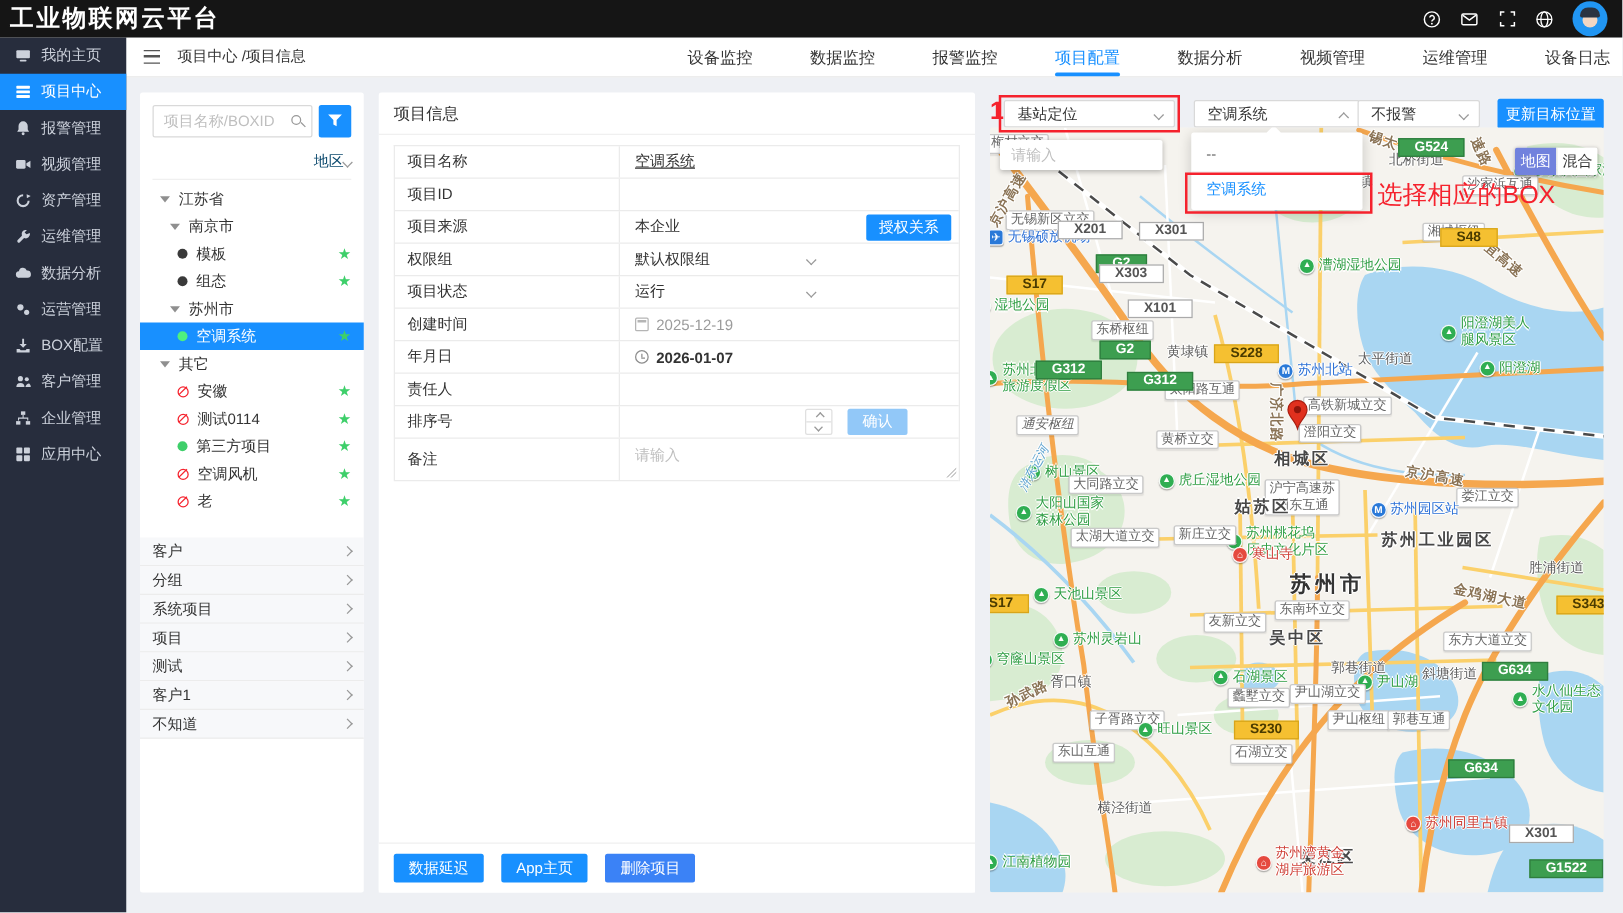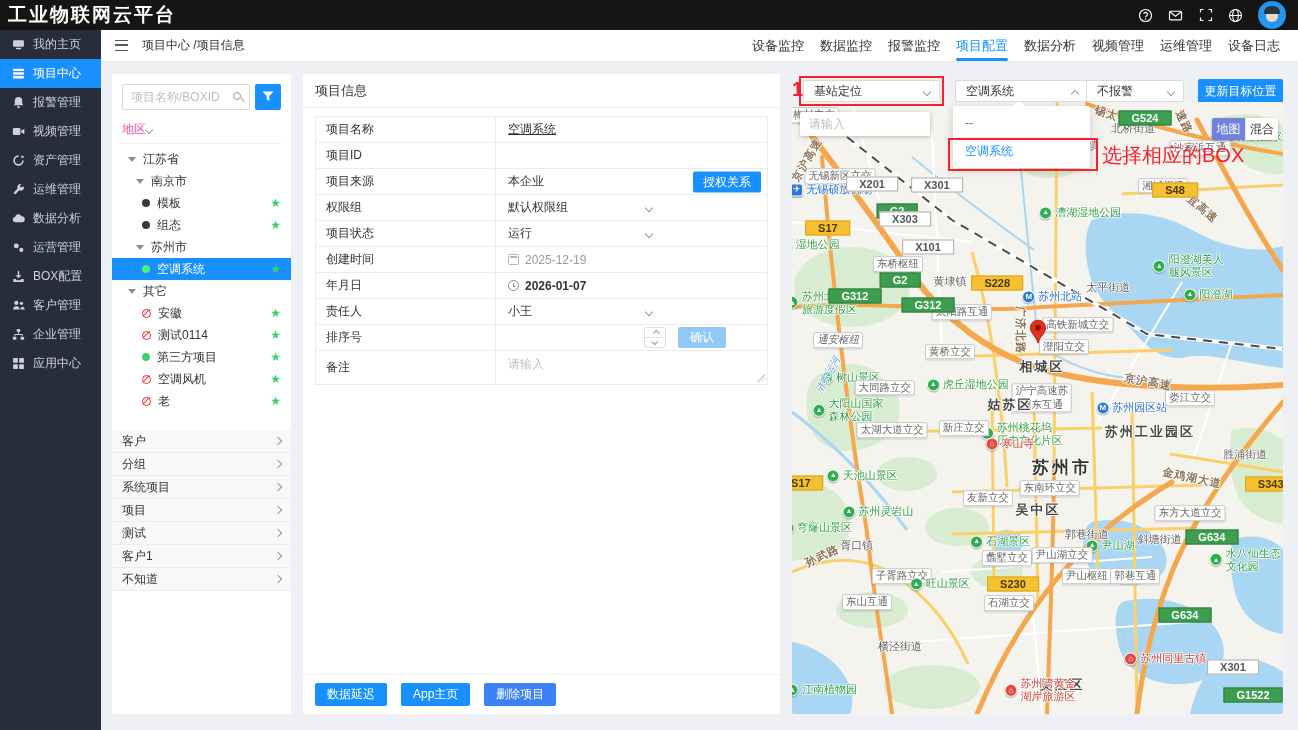--- a/index.html
+++ b/index.html
@@ -16,38 +16,38 @@
   
   .sidebar{position:absolute;top:30px;left:0;width:101px;bottom:0;background:#272d3d;z-index:30}
   .sitem{height:29px;display:flex;align-items:center;gap:8px;padding-left:11px;color:#ccd1db;cursor:pointer}
   .sitem.active{background:#1890ff;color:#fff}
   .sic{width:14px;display:flex;justify-content:center;align-items:center}
   
   .hdr{position:absolute;left:101px;top:30px;right:0;height:32px;background:#fff;border-bottom:1px solid #e8e8e8;display:flex;align-items:center;z-index:20}
   .fold{width:13px;height:11px;border-top:1.6px solid #555;border-bottom:1.6px solid #555;position:relative;margin-left:14px;cursor:pointer}
   .fold::before{content:'';position:absolute;top:3.2px;left:0;right:0;height:1.6px;background:#555}
   .crumb{margin-left:14px;color:#333}
-  .tabs{margin-left:auto;display:flex;gap:16px;padding-right:18px;height:100%}
+  .tabs{margin-left:auto;display:flex;gap:46px;padding-right:10px;height:100%}
   .tab{display:flex;align-items:center;position:relative;font-size:13px;color:#333;cursor:pointer}
   .tab.active{color:#1890ff}
   .tab.active::after{content:'';position:absolute;left:0;right:0;bottom:0;height:3px;background:#1890ff;border-radius:2px}
   
   .panel{position:absolute;background:#fff;border-radius:2px}
   #treePanel{left:112px;top:74px;width:179px;height:640px}
   #formPanel{left:303px;top:74px;width:477px;height:640px}
   #mapPanel{left:792px;top:74px;width:491px;height:640px;background:transparent}
   
   .srow{display:flex;gap:5px;padding:10px 10px 0 10px}
   .sinwrap{position:relative;flex:1}
   .sin{width:100%;height:26px;border:1px solid #d9d9d9;border-radius:2px;font-size:12px;padding:0 24px 0 8px;color:#333;outline:none;font-family:inherit}
   .sin::placeholder{color:#bfbfbf}
   .mag{position:absolute;right:9px;top:8px;width:8px;height:8px;border:1.3px solid #999;border-radius:50%}
   .mag::after{content:'';position:absolute;width:4.5px;height:1.3px;background:#999;transform:rotate(45deg);right:-4px;bottom:-1px}
   .fbtn{width:26px;height:26px;background:#1890ff;border:none;border-radius:2px;display:flex;align-items:center;justify-content:center;cursor:pointer}
-  .secrow{height:28px;margin:6px 10px 0 10px;display:flex;align-items:center;justify-content:flex-start;border-bottom:1px solid #f0f0f0;color:#ec4899;cursor:pointer}
+  .secrow{height:28px;margin:6px 10px 0 10px;display:flex;align-items:center;justify-content:flex-end;border-bottom:1px solid #f0f0f0;color:#0c4a6e;cursor:pointer}
   .chev{width:6px;height:6px;border-top:1.2px solid #999;border-right:1.2px solid #999;display:inline-block}
   .chev.down{transform:rotate(135deg)}
   .chev.up{transform:rotate(-45deg)}
   .chev.right{transform:rotate(45deg)}
   .tree{margin-top:4px}
   .trow{height:22px;display:flex;align-items:center;position:relative;padding-right:26px;cursor:pointer}
   .trow.l1{padding-left:16px}.trow.l2{padding-left:24px}.trow.l3{padding-left:30px}
   .trow .star{position:absolute;right:10px;color:#3ecf6a;font-size:12px;line-height:1}
   .trow.sel{background:#1890ff;color:#fff}
   .caret{width:0;height:0;border-left:4px solid transparent;border-right:4px solid transparent;border-top:5px solid #8f8f8f;margin-right:7px}
@@ -472,24 +472,20 @@
           <span>年月日</span>
         </div>
         <div class="fv">
           <span class="iclk"></span>
           <span class="strong">2026-01-07</span>
         </div>
       </div>
       <div class="frow">
         <div class="fl">
           <span>责任人</span>
-        </div>
-        <div class="fv">
-          <span>小王</span>
-          <span class="chev down selchev"></span>
         </div>
       </div>
       <div class="frow">
         <div class="fl">
           <span>排序号</span>
         </div>
         <div class="fv">
           <span class="spin">
             <span class="sphalf">
               <span class="spc u"></span>

